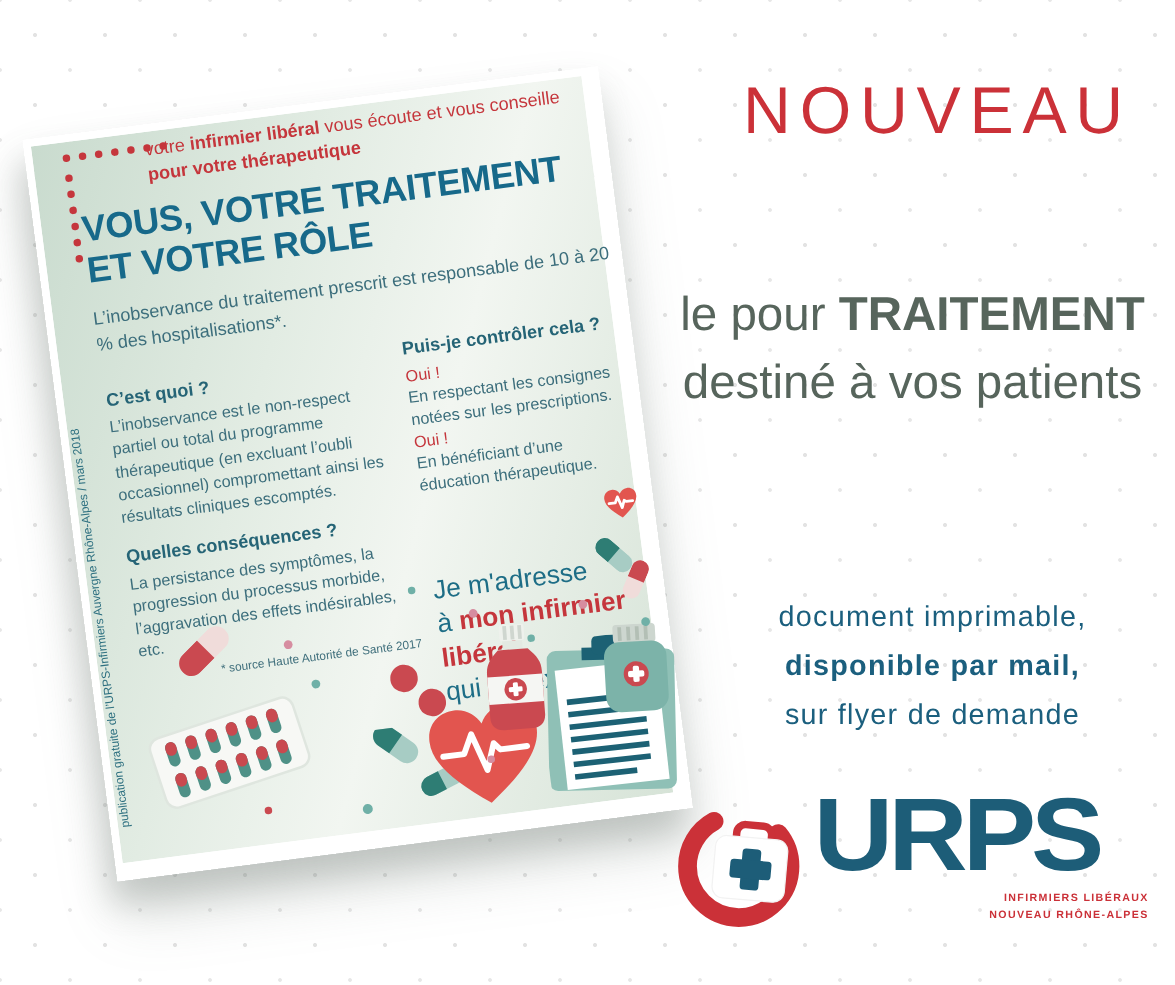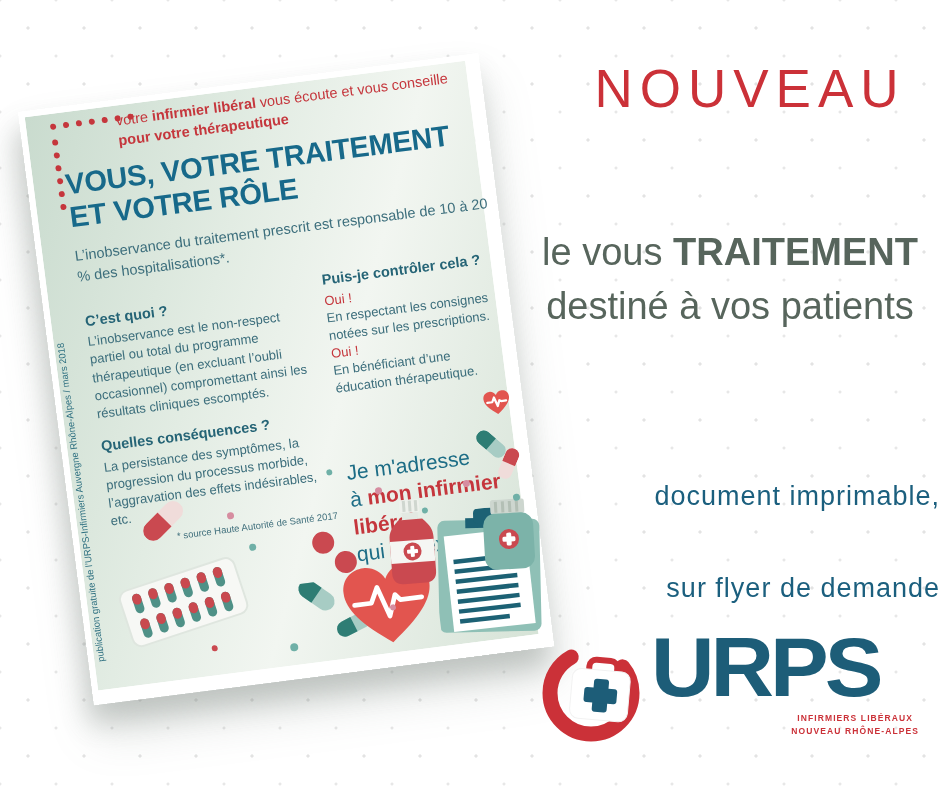--- a/index.html
+++ b/index.html
@@ -51,32 +51,32 @@
   
   .nouveau{
     position:absolute;left:552px;top:58px;width:396px;text-align:center;
     font-size:53px;color:#cb3138;letter-spacing:7px;font-weight:400;
   }
   .subtitle{
     position:absolute;left:518px;top:226px;width:424px;text-align:center;
     font-size:38px;color:#57655c;line-height:1.42;
   }
   .info{
-    position:absolute;left:552px;top:474px;width:388px;text-align:right;
-    font-size:27px;color:#1b5f7e;line-height:1.7;letter-spacing:1px;
+    position:absolute;left:552px;top:474px;width:388px;text-align:center;
+    font-size:23px;color:#1b5f7e;line-height:1.7;letter-spacing:1px;
   }
   .logo{position:absolute;left:541px;top:630px;width:384px;height:130px;}
   .logo-badge{position:absolute;left:0;top:10px;}
   .logo-word{
     position:absolute;left:110px;top:-10px;font-size:88px;font-weight:bold;
     color:#1d5d78;letter-spacing:-4px;transform:scaleY(.94);transform-origin:0 0;
   }
   .logo-tagline{
     position:absolute;right:6px;bottom:22px;color:#cb3138;font-size:8.5px;font-weight:bold;
-    letter-spacing:1.1px;line-height:1.55;text-align:center;
+    letter-spacing:1.1px;line-height:1.55;text-align:right;
   }
 </style>
 </head>
 <body>
 
 <div class="canvas">
 
   <div class="flyer">
 
     <div class="dotrow">
@@ -253,27 +253,27 @@
       <span class="sdot pink" style="left:388px;top:416px;width:7px;height:7px;"></span>
       <span class="sdot teal" style="left:436px;top:436px;width:7px;height:7px;"></span>
       <span class="sdot pink" style="left:300px;top:530px;width:6px;height:6px;"></span>
       <span class="sdot teal" style="left:254px;top:388px;width:6px;height:6px;"></span>
     </div>
   </div>
 
   <div class="nouveau">NOUVEAU</div>
 
   <div class="subtitle">
-    <span>le vous </span><span class="b">TRAITEMENT</span><br>
+    <span>le pour </span><span class="b">TRAITEMENT</span><br>
     <span>destiné à vos patients</span>
   </div>
 
   <div class="info">
     <span>document imprimable,</span><br>
-    <br>
+    <span class="b">disponible par mail,</span><br>
     <span>sur flyer de demande</span>
   </div>
 
   <div class="logo">
     <svg class="logo-badge" width="106" height="106" viewBox="0 0 106 106">
       <circle cx="50" cy="53" r="41" fill="none" stroke="#cb3138" stroke-width="15" pathLength="100" stroke-dasharray="78 22" stroke-dashoffset="11" stroke-linecap="round"></circle>
       <g transform="rotate(5 58 54)">
         <rect x="46" y="20" width="28" height="18" rx="7" fill="none" stroke="#cb3138" stroke-width="6"></rect>
         <rect x="30" y="30" width="58" height="50" rx="9" fill="#ffffff" stroke="#f2f2f2" stroke-width="1"></rect>
         <rect x="52" y="39" width="15" height="33" rx="3" fill="#1d5d78"></rect>

